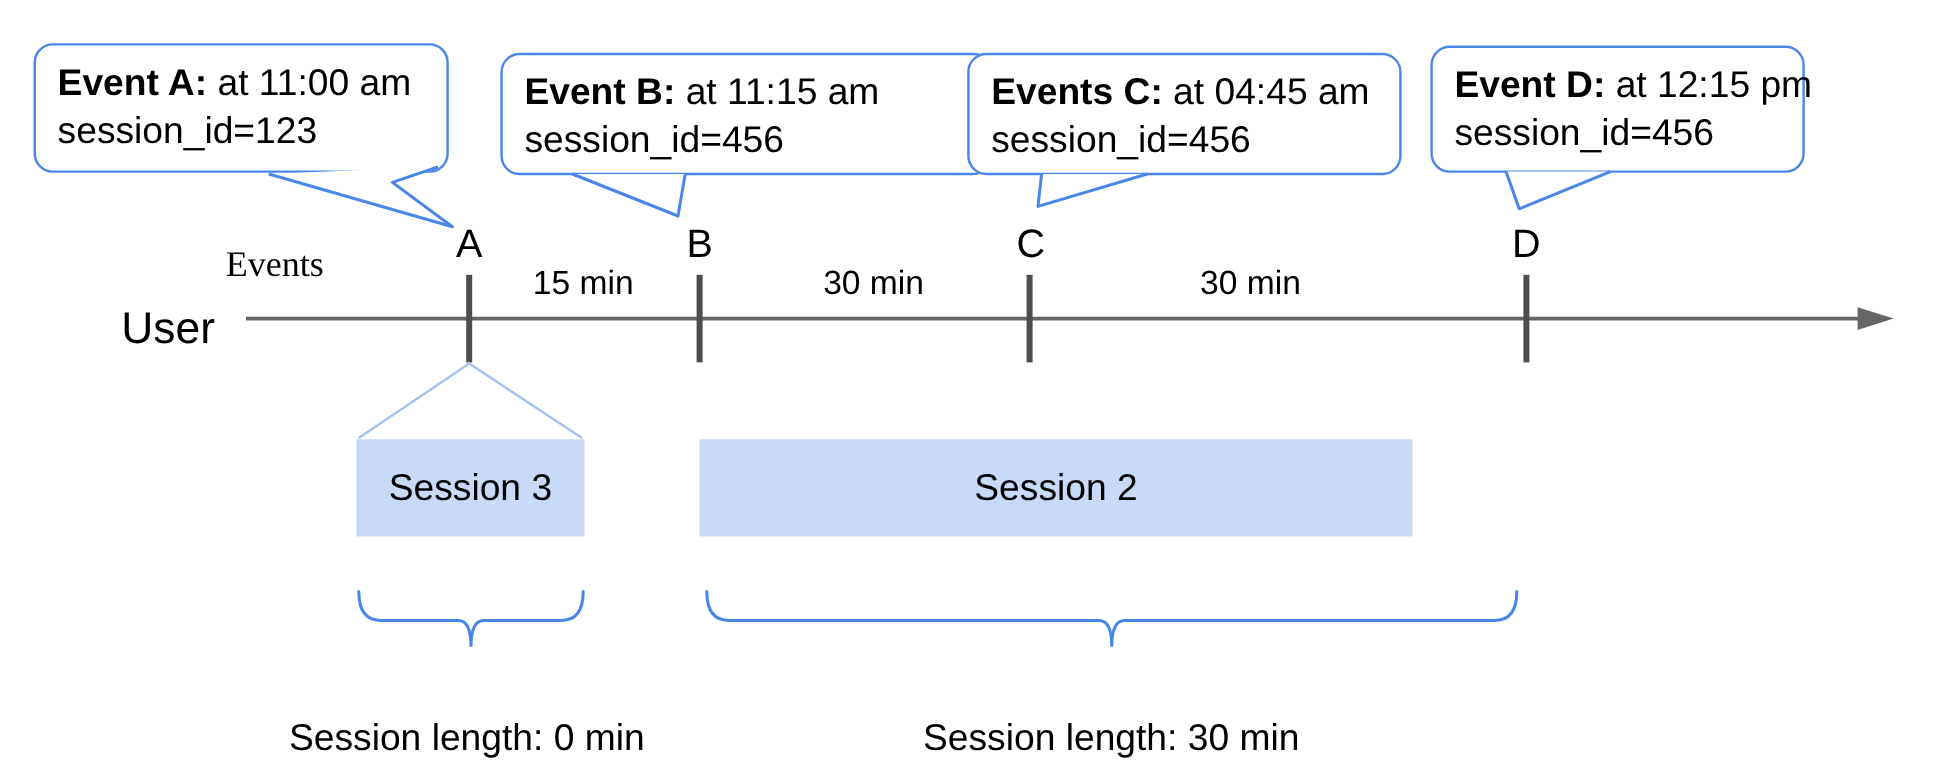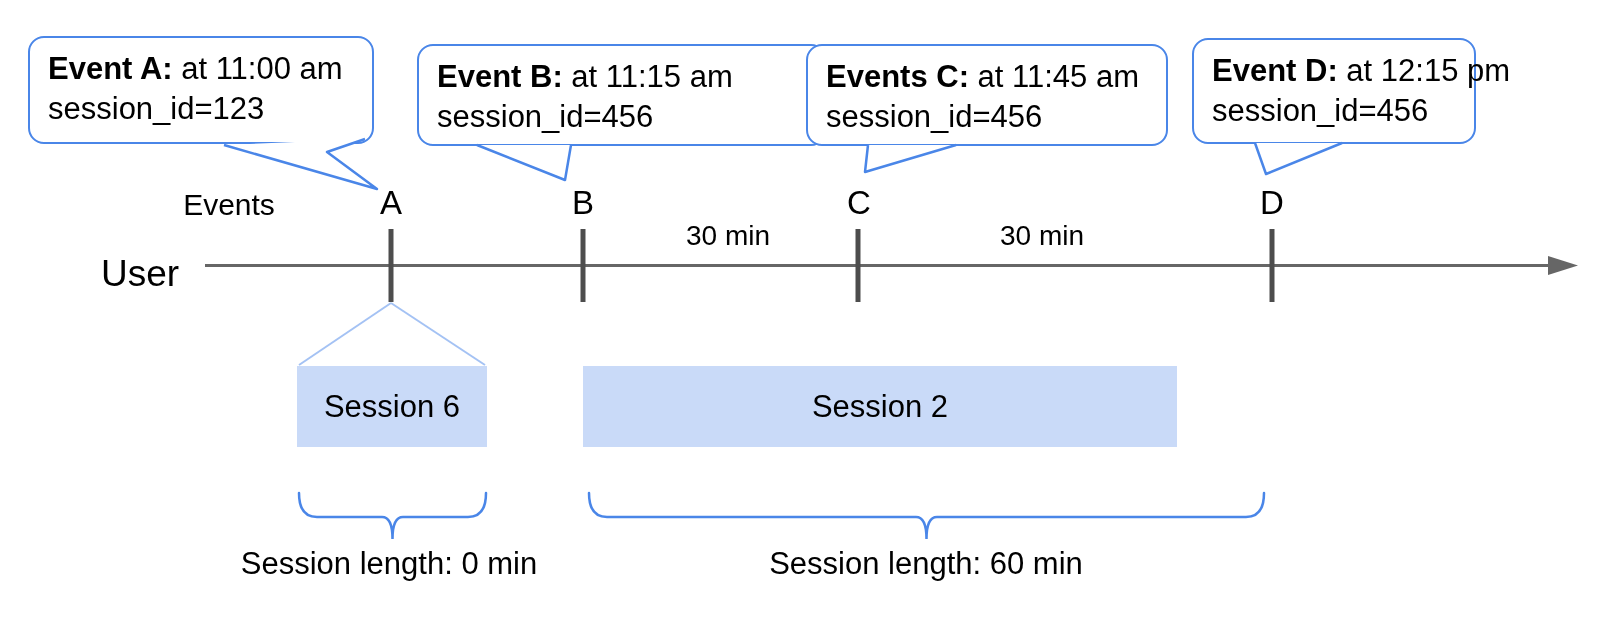--- a/index.html
+++ b/index.html
@@ -24,69 +24,69 @@
     font-size:31px;
     line-height:40px;
     white-space:nowrap;
     box-sizing:border-box;
     z-index:1;
   }
   .bubble b{font-weight:bold;}
   .bubble-a{left:28px;top:36px;width:346px;height:108px;}
   .bubble-b{left:417px;top:44px;width:410px;height:102px;}
   .bubble-c{left:806px;top:44px;width:362px;height:102px;}
-  .bubble-d{left:1192px;top:38px;width:284px;height:106px;}
+  .bubble-d{left:1192px;top:38px;width:312px;height:106px;}
 
   
   .draw{position:absolute;left:0;top:0;z-index:2;pointer-events:none;}
   .tail{fill:#ffffff;stroke:var(--accent-blue);stroke-width:2.5;stroke-linejoin:round;}
   .tl-line{stroke:var(--timeline-gray);stroke-width:3;fill:none;}
   .arrowhead{fill:var(--timeline-gray);stroke:none;}
   .tick{stroke:var(--tick-gray);stroke-width:5;fill:none;}
   .fan{stroke:var(--fan-line-blue);stroke-width:2;fill:none;}
   .brace{stroke:var(--accent-blue);stroke-width:2.5;fill:none;stroke-linecap:round;}
 
   
   .lbl{position:absolute;z-index:3;white-space:nowrap;}
-  .events-lbl{left:149px;top:188px;width:160px;text-align:center;font-size:30px;}
+  .events-lbl{left:149px;top:204px;width:160px;text-align:center;font-size:30px;font-family:Liberation Serif, serif;}
   .user-lbl{left:101px;top:253px;font-size:37px;}
   .marker{width:60px;text-align:center;top:184px;font-size:33px;}
   .marker-a{left:361px;} .marker-b{left:553px;} .marker-c{left:829px;} .marker-d{left:1242px;}
   .interval{width:140px;text-align:center;top:220px;font-size:28px;}
   .interval-1{left:416px;} .interval-2{left:658px;} .interval-3{left:972px;}
 
   
   .session-box{
     position:absolute;top:366px;height:81px;
     background:var(--light-blue-fill);
     display:flex;align-items:center;justify-content:center;
     font-size:31px;z-index:3;
   }
   .session-1{left:297px;width:190px;}
   .session-2{left:583px;width:594px;}
 
-  .session-length{top:546px;width:460px;text-align:center;font-size:31px;}
+  .session-length{top:597px;width:460px;text-align:center;font-size:31px;}
   .session-length-1{left:159px;}
   .session-length-2{left:696px;}
 </style>
 </head>
 <body>
 
 <div class="stage">
 
   <div class="bubble bubble-a">
     <div><b>Event A:</b><span> at 11:00 am</span></div>
     <div>session_id=123</div>
   </div>
   <div class="bubble bubble-b">
     <div><b>Event B:</b><span> at 11:15 am</span></div>
     <div>session_id=456</div>
   </div>
   <div class="bubble bubble-c">
-    <div><b>Events C:</b><span> at 11:45 am</span></div>
+    <div><b>Events C:</b><span> at 04:45 am</span></div>
     <div>session_id=456</div>
   </div>
   <div class="bubble bubble-d">
     <div><b>Event D:</b><span> at 12:15 pm</span></div>
     <div>session_id=456</div>
   </div>
 
   <svg class="draw" width="1614" height="642" viewBox="0 0 1614 642">
 
     <path class="tail" d="M 224,145 L 377,189 L 327,152 L 365,139"></path>
@@ -110,26 +110,27 @@
   </svg>
 
   <div class="lbl events-lbl">Events</div>
   <div class="lbl user-lbl">User</div>
 
   <div class="lbl marker marker-a">A</div>
   <div class="lbl marker marker-b">B</div>
   <div class="lbl marker marker-c">C</div>
   <div class="lbl marker marker-d">D</div>
 
+  <div class="lbl interval interval-1">15 min</div>
   <div class="lbl interval interval-2">30 min</div>
   <div class="lbl interval interval-3">30 min</div>
 
   <div class="session-box session-1">
-    <span>Session 6</span>
+    <span>Session 3</span>
   </div>
   <div class="session-box session-2">
     <span>Session 2</span>
   </div>
 
   <div class="lbl session-length session-length-1">Session length: 0 min</div>
-  <div class="lbl session-length session-length-2">Session length: 60 min</div>
+  <div class="lbl session-length session-length-2">Session length: 30 min</div>
 
 </div>
 
 </body></html>

